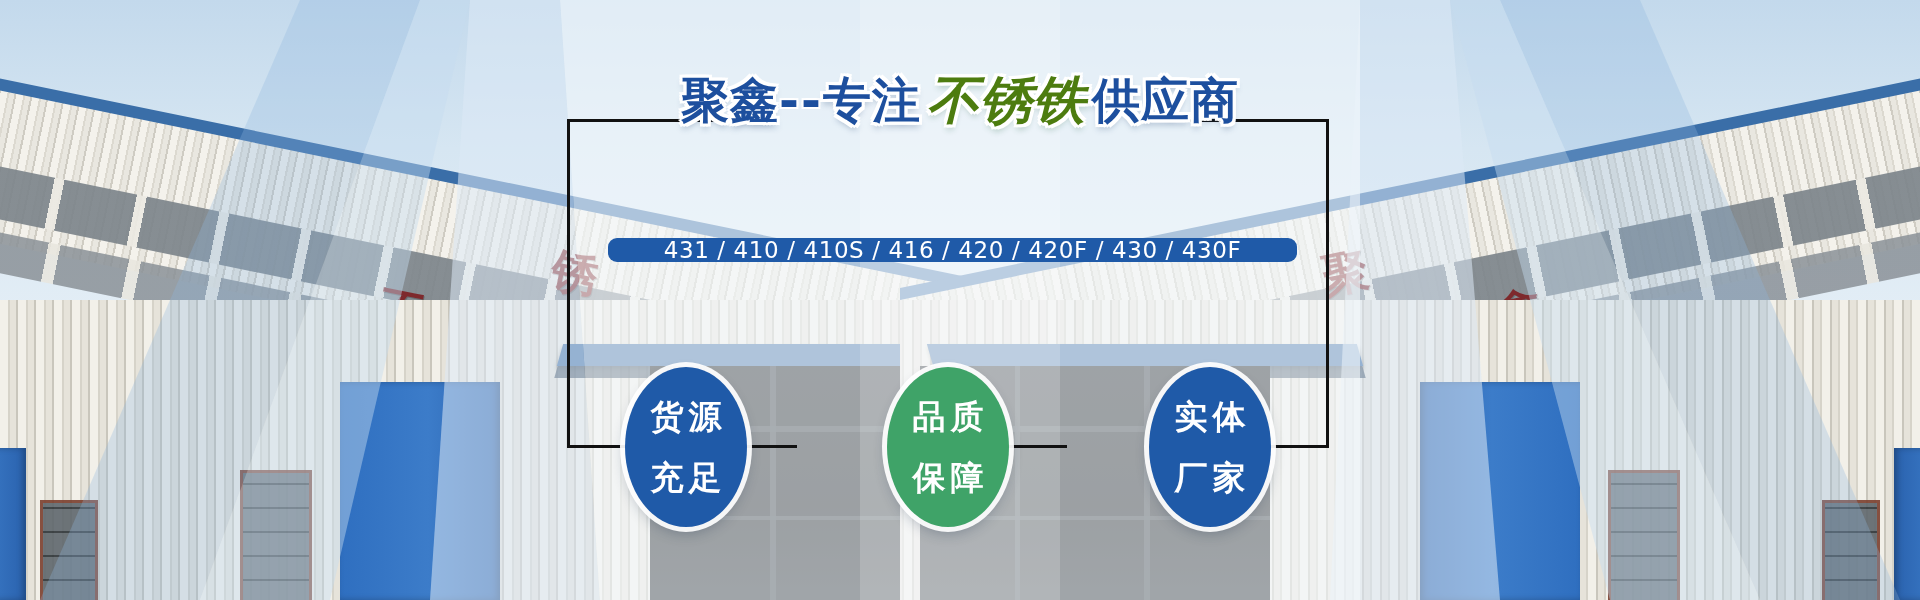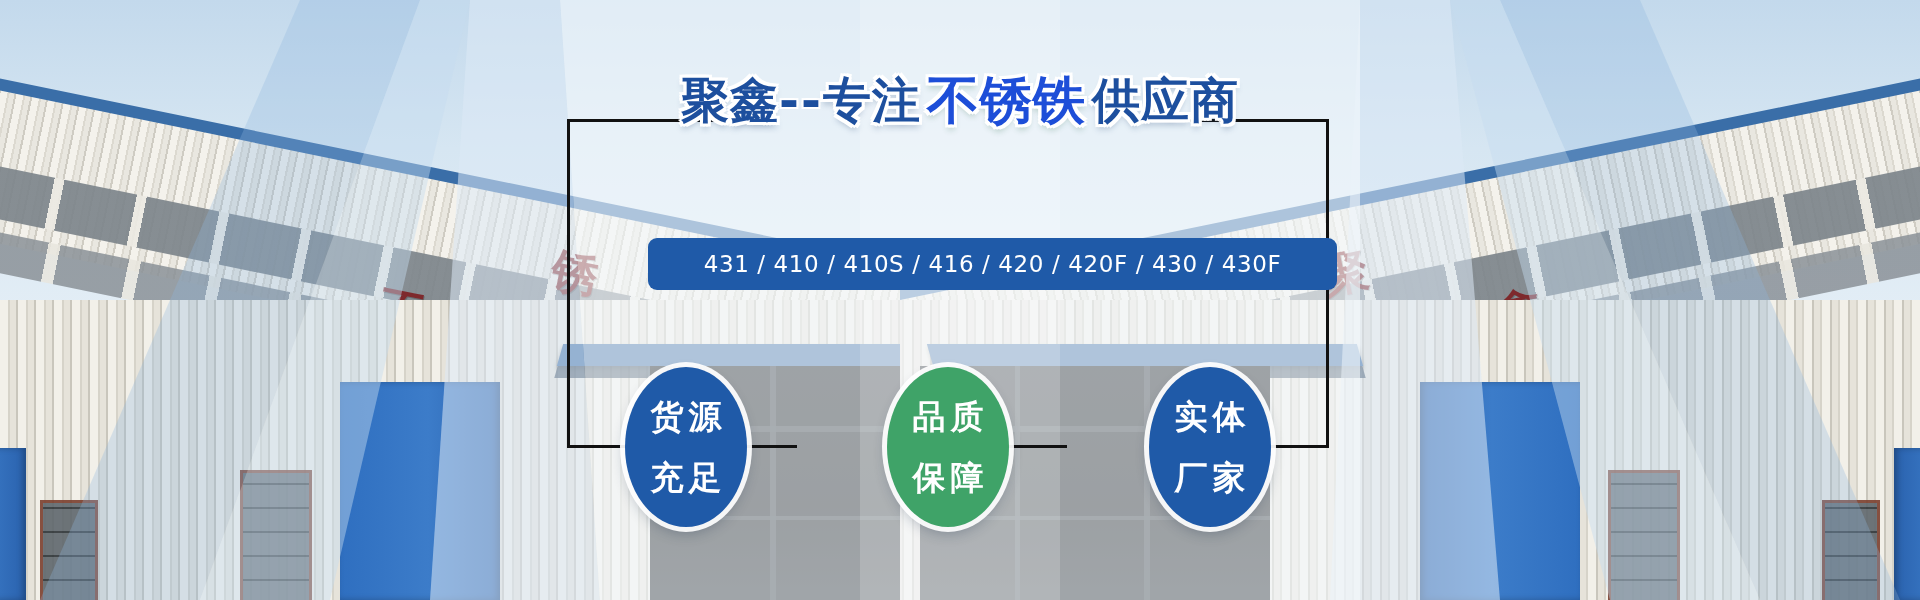--- a/index.html
+++ b/index.html
@@ -120,33 +120,33 @@
     font-size:48px;line-height:1;font-weight:700;letter-spacing:1px;white-space:nowrap;
     font-family:"DejaVu Sans","Liberation Sans",sans-serif;}
   .headline span{display:inline-block;vertical-align:middle;}
   .hl-blue{color:#1d4f9e;
     text-shadow:
       -3px -3px 0 #fff,3px -3px 0 #fff,-3px 3px 0 #fff,3px 3px 0 #fff,
       0 -3px 0 #fff,0 3px 0 #fff,-3px 0 0 #fff,3px 0 0 #fff,
       0 5px 6px rgba(30,60,110,.35);}
   .hl-dash{color:#1d4f9e;letter-spacing:2px;
     text-shadow:-2px -2px 0 #fff,2px -2px 0 #fff,-2px 2px 0 #fff,2px 2px 0 #fff;}
-  .hl-green{color:#1d4ed8;font-size:52px;padding:0 6px;
+  .hl-green{color:#4d7c0f;font-style:italic;font-size:52px;padding:0 6px;
     font-family:"DejaVu Serif","Liberation Serif",serif;
     text-shadow:
       -3px -3px 0 #fff,3px -3px 0 #fff,-3px 3px 0 #fff,3px 3px 0 #fff,
       0 -3px 0 #fff,0 3px 0 #fff,-3px 0 0 #fff,3px 0 0 #fff,
       0 5px 6px rgba(20,90,50,.3);}
 
   
   .pill{position:absolute;display:flex;align-items:center;justify-content:center;
     color:#fff;white-space:nowrap;font-weight:400;
     font-family:"DejaVu Sans","Liberation Sans",sans-serif;}
-  .pill-blue{left:608px;top:238px;width:689px;height:52px;border-radius:9px;
-    background:#1f5aa8;font-size:23px;letter-spacing:.6px;margin-left:40px;}
+  .pill-blue{left:608px;top:238px;width:689px;height:24px;border-radius:9px;
+    background:#1f5aa8;font-size:23px;letter-spacing:.6px;}
   .pill-black{left:540px;top:300px;width:820px;height:47px;border-radius:12px;
     background:#0a0a0a;font-size:25px;letter-spacing:.6px;}
 
   
   .badges{position:absolute;left:567px;top:367px;width:762px;height:160px;}
   .badge{position:absolute;top:0;width:122px;height:160px;border-radius:50%;
     display:flex;flex-direction:column;align-items:center;justify-content:center;
     color:#fff;font-size:33px;line-height:1.14;font-weight:700;letter-spacing:5px;
     text-indent:5px;
     font-family:"DejaVu Sans","Liberation Sans",sans-serif;

